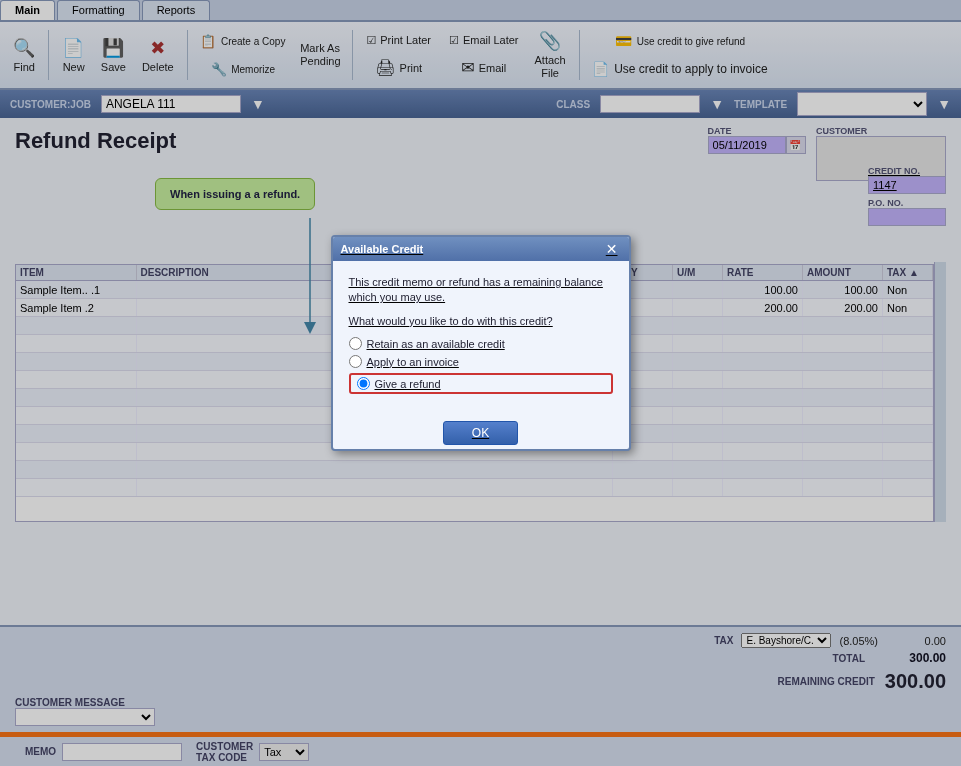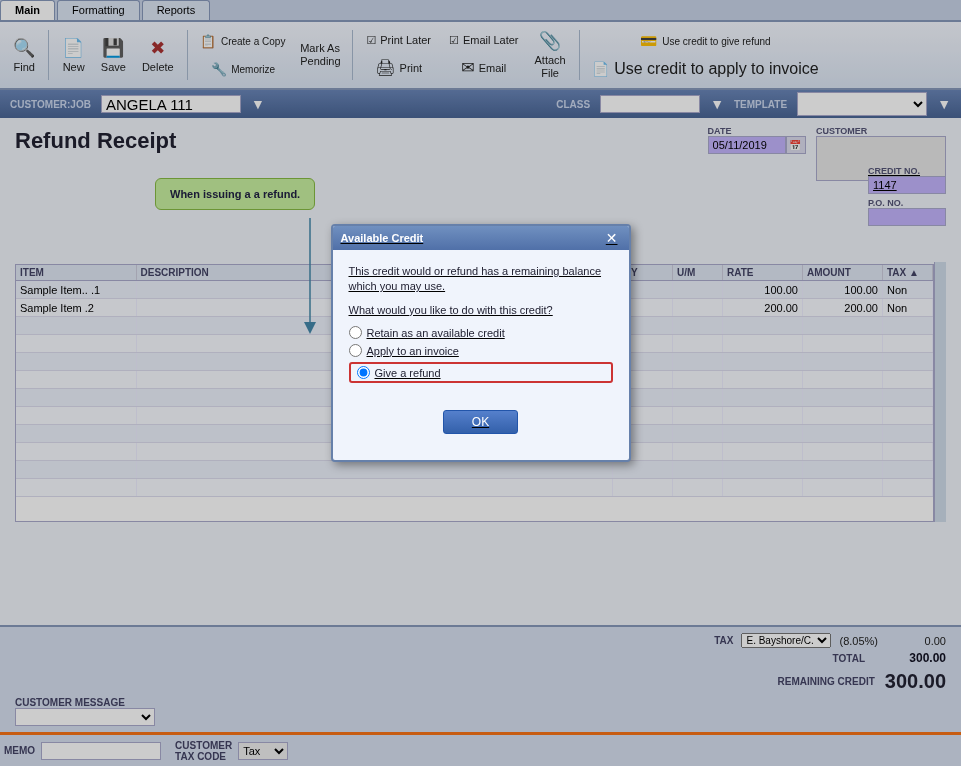--- a/index.html
+++ b/index.html
@@ -80,21 +80,21 @@
       align-items: center;
       gap: 10px;
       height: 28px;
     }
     .header-label { color: #ccd8ee; font-size: 10px; font-weight: bold; }
     .header-input {
       background: white;
       border: 1px solid #aac;
       padding: 1px 4px;
       height: 18px;
-      font-size: 15px;
+      font-size: 12px;
     }
     .header-select {
       background: white;
       border: 1px solid #aac;
       padding: 11px 2px;
       height: 18px;
       font-size: 11px;
       appearance: auto;
     }
 
@@ -169,23 +169,23 @@
       padding: 6px 15px;
     }
     .footer-label { font-size: 10px; color: #446; font-weight: bold; }
     .footer-value { font-size: 11px; color: #222; }
     .footer-total { font-size: 12px; font-weight: bold; color: #112; }
     .remaining-credit { font-size: 20px; font-weight: bold; color: #223; }
     .bottom-bar {
       display: flex;
       align-items: center;
       justify-content: space-between;
-      padding: 4px 4px;
+      padding: 4px 25px;
       background: #d8e0f0;
-      border-top: 3px solid #f97316;
+      border-top: 5px solid #f97316;
     }
     .bottom-left { display: flex; align-items: center; gap: 6px; }
     .bottom-right { display: flex; gap: 6px; }
     .action-btn {
       background: linear-gradient(to bottom, #f0f4ff, #d8e0f4);
       border: 1px solid #8899bb;
       padding: 3px 14px;
       cursor: pointer;
       font-size: 11px;
       border-radius: 2px;
@@ -263,21 +263,21 @@
       gap: 5px;
       margin-bottom: 5px;
       font-size: 11px;
       color: #223;
     }
     .radio-option-selected {
       border: 2px solid #cc3333;
       border-radius: 3px;
       padding: 2px 6px;
     }
-    .modal-footer { padding: 8px 16px 26px; display: flex; justify-content: center; }
+    .modal-footer { padding: 8px 16px 4px; display: flex; justify-content: center; }
     .ok-btn {
       background: linear-gradient(to bottom, #5580cc, #3360aa);
       color: white;
       border: 1px solid #2255aa;
       padding: 4px 28px;
       cursor: pointer;
       font-size: 12px;
       border-radius: 3px;
     }
     .scrollbar-area {
@@ -372,21 +372,21 @@
     </div>
     <div class="toolbar-separator"></div>
 
     <div style="display:flex;flex-direction:column;gap:4px;justify-content:center;height:56px;">
       <div class="toolbar-btn-wide" style="height:24px;flex-direction:row;gap:4px;">
         <span style="font-size:14px;">💳</span>
         <span style="font-size:10px;">Use credit to give refund</span>
       </div>
       <div class="toolbar-btn-wide" style="height:24px;flex-direction:row;gap:4px;">
         <span style="font-size:14px;">📄</span>
-        <span style="font-size:16px;">Use credit to apply to invoice</span>
+        <span style="font-size:12px;">Use credit to apply to invoice</span>
       </div>
     </div>
   </div>
 
   <div class="header-bar">
     <span class="header-label">CUSTOMER:JOB</span>
     <input class="header-input" style="width: 140px;" type="text" value="ANGELA 111">
     <span style="color:white;font-size:14px;">▼</span>
     <span style="flex:1;"></span>
     <span class="header-label">CLASS</span>
@@ -614,21 +614,21 @@
     </div>
   </div>
 
   <div class="modal-overlay">
     <div class="modal" style="margin-top:-80px;">
       <div class="modal-header">
         <span>Available Credit</span>
         <button class="modal-close">✕</button>
       </div>
       <div class="modal-body">
-        <p>This credit would or refund has a remaining balance which you may use.</p>
+        <p>This credit memo or refund has a remaining balance which you may use.</p>
         <p>What would you like to do with this credit?</p>
         <div class="radio-option">
           <input type="radio" name="credit-option" style="">
           <span>Retain as an available credit</span>
         </div>
         <div class="radio-option">
           <input type="radio" name="credit-option" style="">
           <span>Apply to an invoice</span>
         </div>
         <div class="radio-option radio-option-selected">

